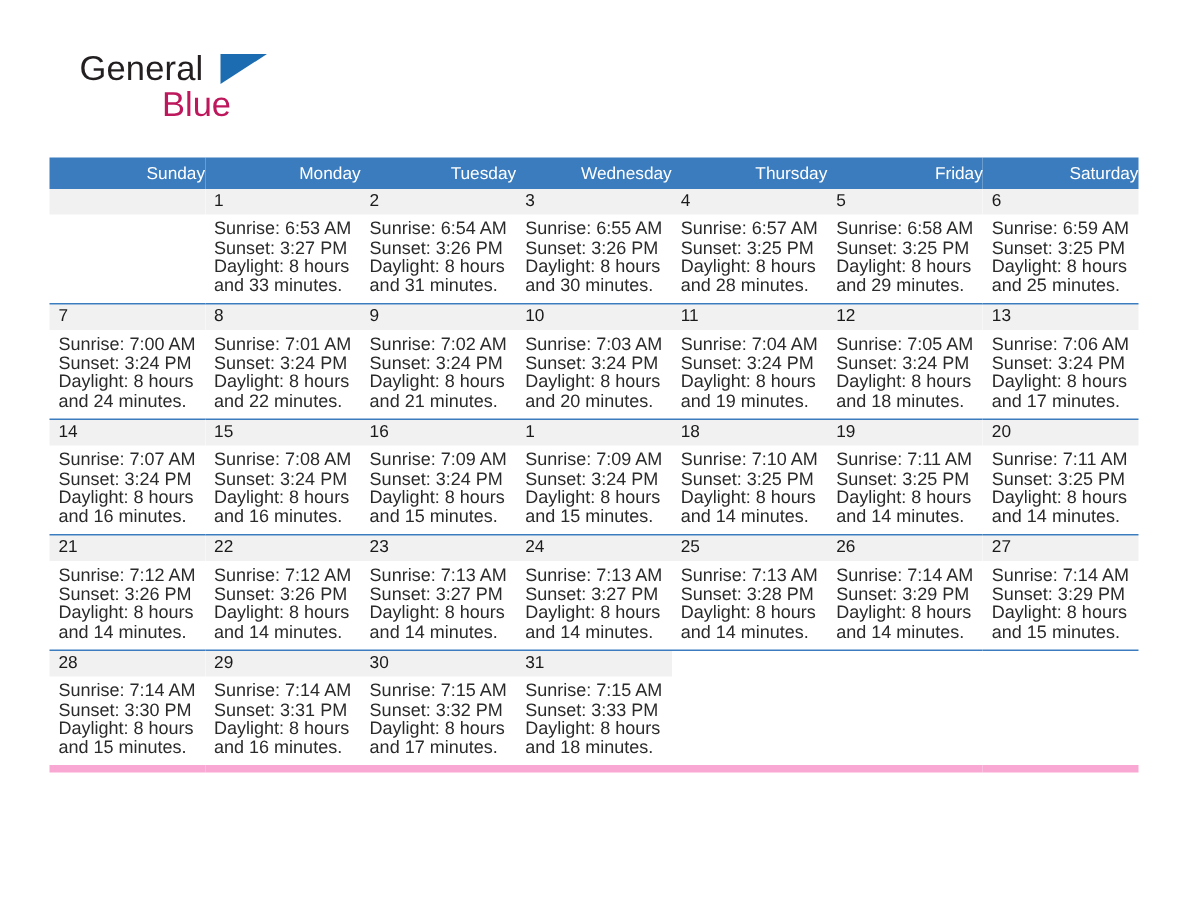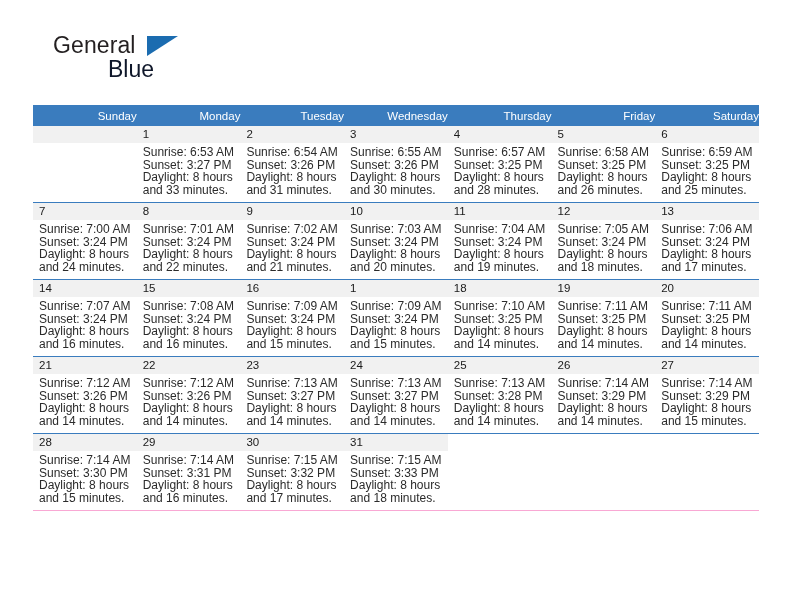--- a/index.html
+++ b/index.html
@@ -54,21 +54,21 @@
     width: 0;
     height: 0;
     border-left: 31px solid #1b6cb0;
     border-bottom: 20px solid transparent;
   }
   .logo-blue {
     position: absolute;
     left: 55px;
     top: 24px;
     font-size: 23px;
-    color: #0f172a;
+    color: #be185d;
     font-family: "Liberation Sans", sans-serif;
   }
   .title-block {
     position: absolute;
     right: 0;
     top: 0;
     text-align: right;
   }
   .month-title {
     font-size: 28px;
@@ -106,21 +106,21 @@
   .calendar td {
     vertical-align: top;
     padding: 0;
     border: 0;
     border-bottom: 1px solid #3a7cbe;
     height: 76px;
     width: 103.71px;
     background: #ffffff;
   }
   .calendar tr.week:last-child td {
-    border-bottom: 1px solid #f9a8d4;
+    border-bottom: 5px solid #f9a8d4;
   }
   .cell-inner {
     height: 100%;
   }
   .date-band {
     background: #f1f1f1;
     height: 17px;
     line-height: 17px;
     padding-left: 6px;
     font-size: 11.5px;
@@ -223,21 +223,21 @@
               </div>
             </div>
           </td>
           <td class="day">
             <div class="cell-inner">
               <div class="date-band">5</div>
               <div class="detail">
                 <div>Sunrise: 6:58 AM</div>
                 <div>Sunset: 3:25 PM</div>
                 <div>Daylight: 8 hours</div>
-                <div>and 26 minutes.</div>
+                <div>and 29 minutes.</div>
               </div>
             </div>
           </td>
           <td class="day">
             <div class="cell-inner">
               <div class="date-band">6</div>
               <div class="detail">
                 <div>Sunrise: 6:59 AM</div>
                 <div>Sunset: 3:25 PM</div>
                 <div>Daylight: 8 hours</div>

